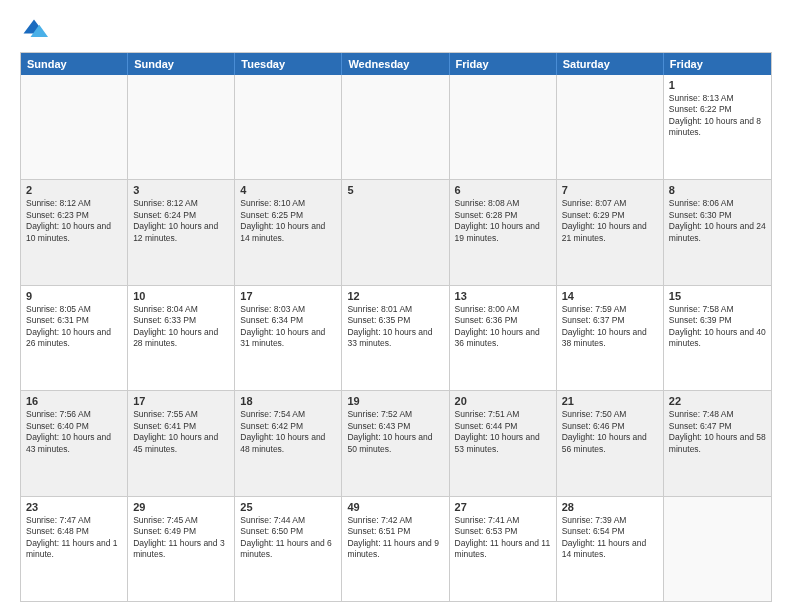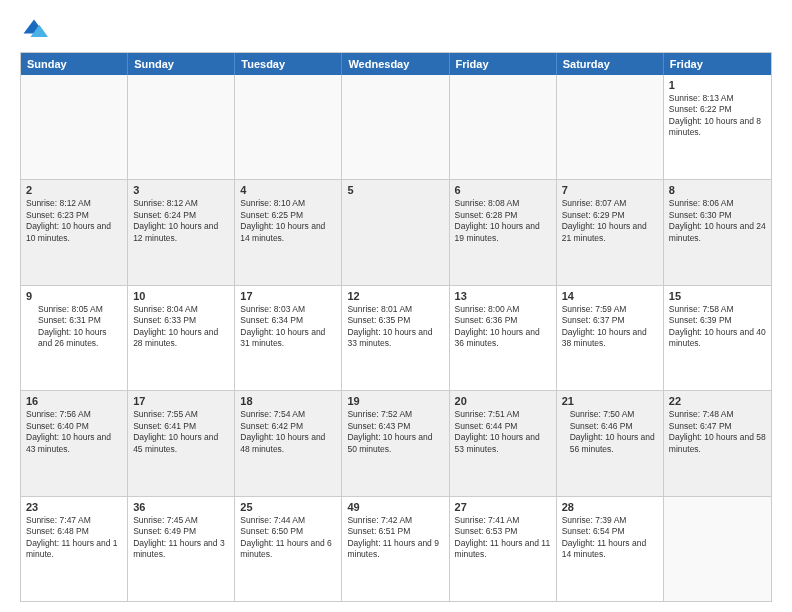--- a/index.html
+++ b/index.html
@@ -195,21 +195,21 @@
           <div class="cal-cell shaded">
             <div class="day-num">8</div>
             <div class="cell-text" style="white-space: pre-line;">Sunrise: 8:06 AM
 Sunset: 6:30 PM
 Daylight: 10 hours and 24 minutes.</div>
           </div>
         </div>
         <div class="cal-row">
           <div class="cal-cell">
             <div class="day-num">9</div>
-            <div class="cell-text" style="white-space: pre-line; margin-left: 12px;">Sunrise: 8:05 AM
+            <div class="cell-text" style="white-space: pre-line;">Sunrise: 8:05 AM
 Sunset: 6:31 PM
 Daylight: 10 hours and 26 minutes.</div>
           </div>
           <div class="cal-cell">
             <div class="day-num">10</div>
             <div class="cell-text" style="white-space: pre-line;">Sunrise: 8:04 AM
 Sunset: 6:33 PM
 Daylight: 10 hours and 28 minutes.</div>
           </div>
           <div class="cal-cell">
@@ -269,40 +269,40 @@
 Daylight: 10 hours and 50 minutes.</div>
           </div>
           <div class="cal-cell shaded">
             <div class="day-num">20</div>
             <div class="cell-text" style="white-space: pre-line;">Sunrise: 7:51 AM
 Sunset: 6:44 PM
 Daylight: 10 hours and 53 minutes.</div>
           </div>
           <div class="cal-cell shaded">
             <div class="day-num">21</div>
-            <div class="cell-text" style="white-space: pre-line; margin-left: 8px;">Sunrise: 7:50 AM
+            <div class="cell-text" style="white-space: pre-line;">Sunrise: 7:50 AM
 Sunset: 6:46 PM
 Daylight: 10 hours and 56 minutes.</div>
           </div>
           <div class="cal-cell shaded">
             <div class="day-num">22</div>
             <div class="cell-text" style="white-space: pre-line;">Sunrise: 7:48 AM
 Sunset: 6:47 PM
 Daylight: 10 hours and 58 minutes.</div>
           </div>
         </div>
         <div class="cal-row">
           <div class="cal-cell">
             <div class="day-num">23</div>
             <div class="cell-text" style="white-space: pre-line;">Sunrise: 7:47 AM
 Sunset: 6:48 PM
 Daylight: 11 hours and 1 minute.</div>
           </div>
           <div class="cal-cell">
-            <div class="day-num">36</div>
+            <div class="day-num">29</div>
             <div class="cell-text" style="white-space: pre-line;">Sunrise: 7:45 AM
 Sunset: 6:49 PM
 Daylight: 11 hours and 3 minutes.</div>
           </div>
           <div class="cal-cell">
             <div class="day-num">25</div>
             <div class="cell-text" style="white-space: pre-line;">Sunrise: 7:44 AM
 Sunset: 6:50 PM
 Daylight: 11 hours and 6 minutes.</div>
           </div>

